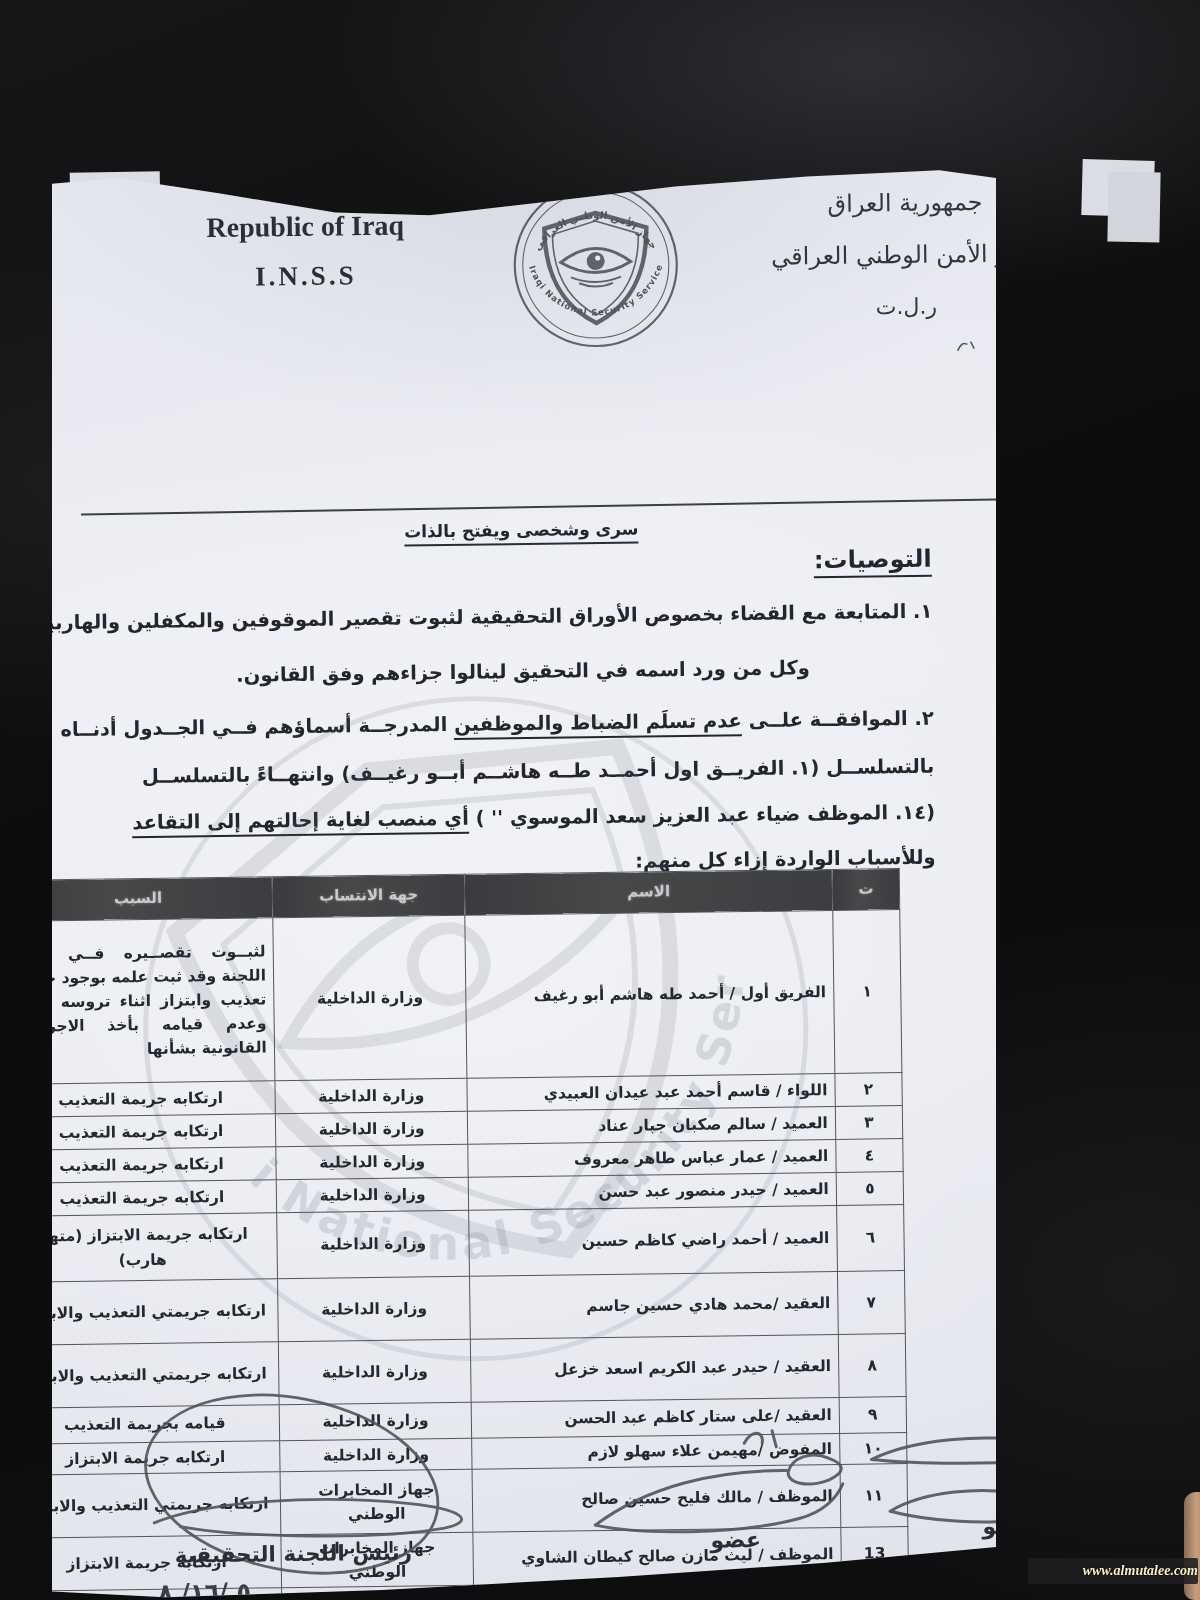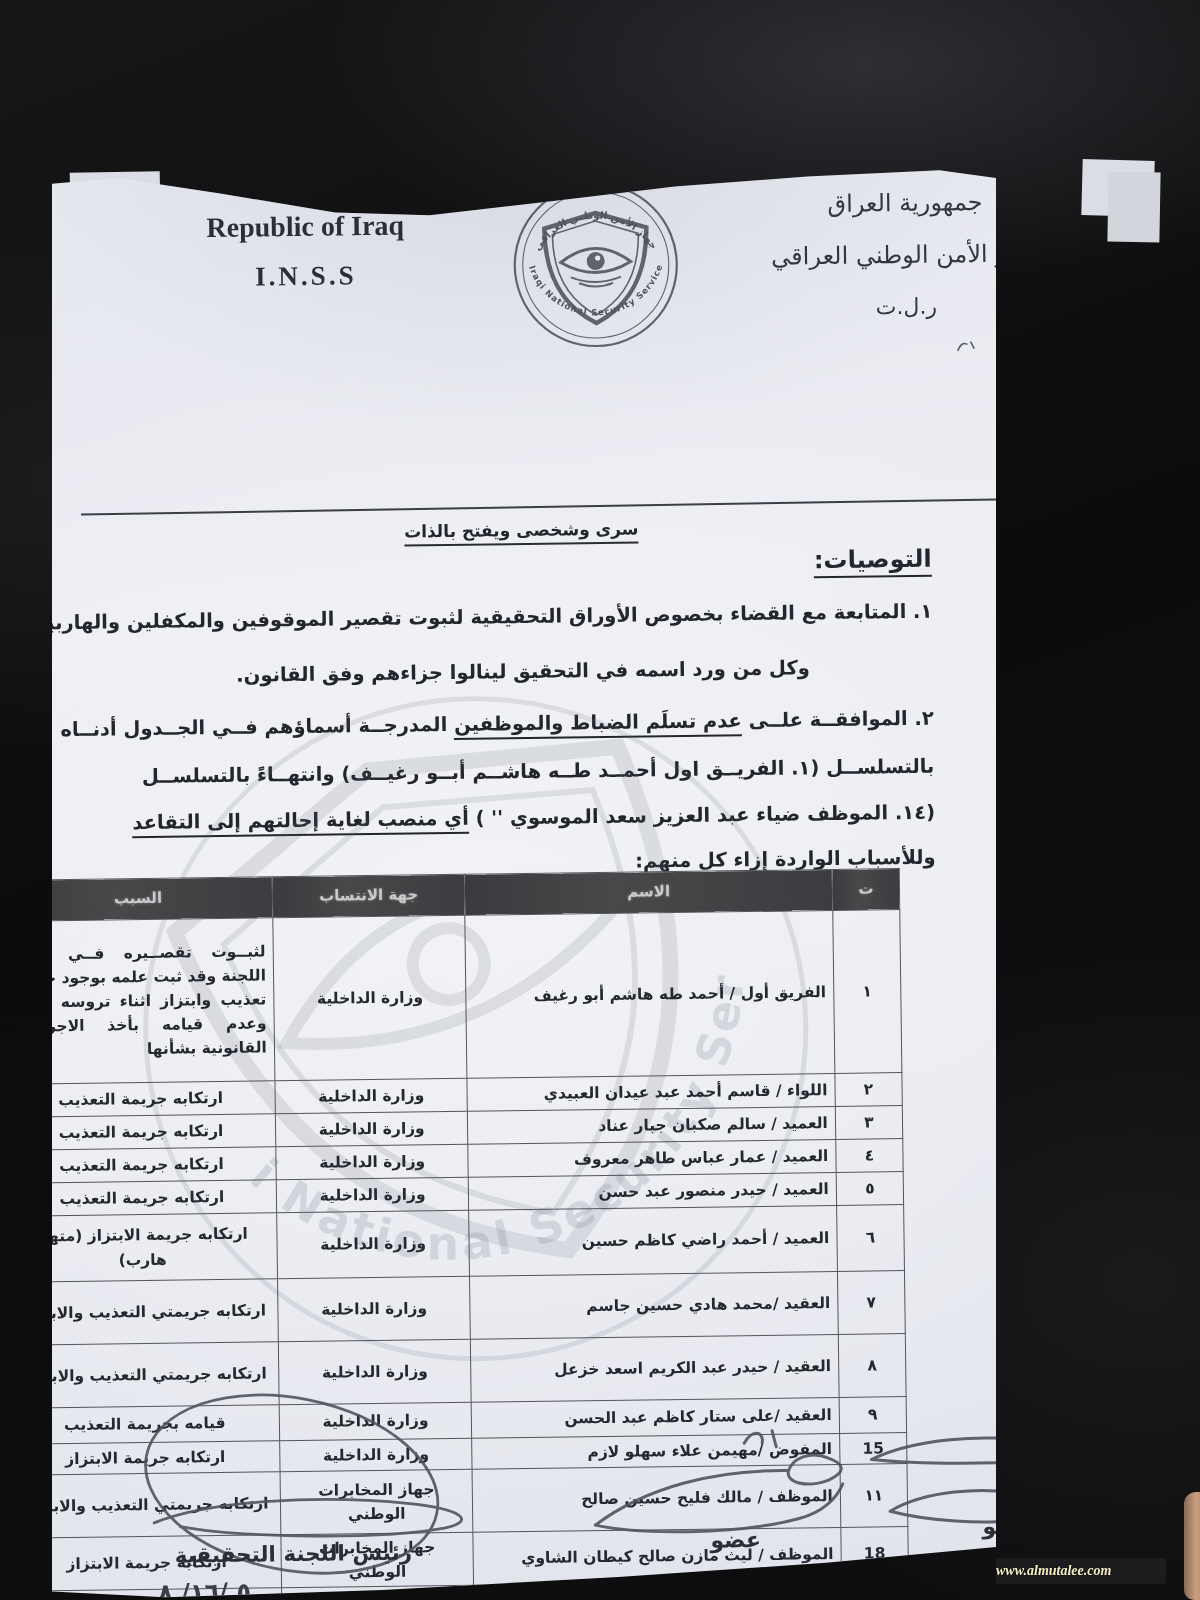--- a/index.html
+++ b/index.html
@@ -104,22 +104,22 @@
   .sig-mid{left:505px;top:1258px;width:300px;height:135px;}
   .sig-left{left:78px;top:1218px;width:345px;height:205px;}
   .sig-label{position:absolute;direction:rtl;font-weight:bold;font-size:22px;color:#2b2e34;}
   .lab-right{left:920px;top:1352px;}
   .lab-mid{left:648px;top:1362px;}
   .lab-chair{left:112px;top:1370px;font-size:21.5px;}
   .date-partial{position:absolute;left:95px;top:1406px;font-weight:bold;font-size:24px;color:#3a3e46;
     letter-spacing:6px;direction:rtl;}
 
   
-  .footer-wm{position:absolute;left:996px;top:1558px;width:170px;height:26px;
-    background:rgba(30,30,32,.88);border-radius:2px;display:flex;align-items:center;justify-content:flex-start;}
+  .footer-wm{position:absolute;left:1028px;top:1558px;width:170px;height:26px;
+    background:rgba(30,30,32,.88);border-radius:2px;display:flex;align-items:center;justify-content:flex-end;}
   .footer-wm span{font-family:"Liberation Serif",serif;font-style:italic;font-weight:bold;
     font-size:14px;color:#f6f0c4;text-shadow:0 0 2px rgba(0,0,0,.8);}
   .fingertip{position:absolute;left:1184px;top:1492px;width:20px;height:108px;
     background:linear-gradient(90deg,#8a6a52,#c79e7f 60%,#b5област);
     background:linear-gradient(90deg,#8a6a52,#c79e7f 60%,#b58a6c);
     border-radius:12px 0 0 10px;}
   .pen-dot{position:absolute;left:908px;top:176px;width:26px;height:16px;}
 </style>
 </head>
 <body>
@@ -266,33 +266,33 @@
                 <td class="org">وزارة الداخلية</td>
                 <td class="reason">ارتكابه جريمتي التعذيب والابتزاز</td>
               </tr>
             <tr>
                 <td class="no">٩</td>
                 <td class="name">العقيد /على ستار كاظم عبد الحسن</td>
                 <td class="org">وزارة الداخلية</td>
                 <td class="reason">قيامه بجريمة التعذيب</td>
               </tr>
             <tr>
-                <td class="no">15</td>
+                <td class="no">١٠</td>
                 <td class="name">المفوض /مهيمن علاء سهلو لازم</td>
                 <td class="org">وزارة الداخلية</td>
                 <td class="reason">ارتكابه جريمة الابتزاز</td>
               </tr>
             <tr>
                 <td class="no">١١</td>
                 <td class="name">الموظف / مالك فليح حسين صالح</td>
                 <td class="org">جهاز المخابرات الوطني</td>
                 <td class="reason">ارتكابه جريمتي التعذيب والابتزاز</td>
               </tr>
             <tr>
-                <td class="no"><span class="no-u">18</span></td>
+                <td class="no"><span class="no-u">13</span></td>
                 <td class="name">الموظف / ليث مازن صالح كيطان الشاوي</td>
                 <td class="org">جهاز المخابرات الوطني</td>
                 <td class="reason">ارتكابه جريمة الابتزاز</td>
               </tr>
             <tr>
                 <td class="no">١٣</td>
                 <td class="name">الموظف / ضياء مهدي صالح</td>
                 <td class="org">هيئــة النزاهــة الاتحادية(ســابقاً) – مجلـس الخدمة الاتحادي حالياً</td>
                 <td class="reason">ارتكابه جريمة الابتزاز</td>
               </tr>

